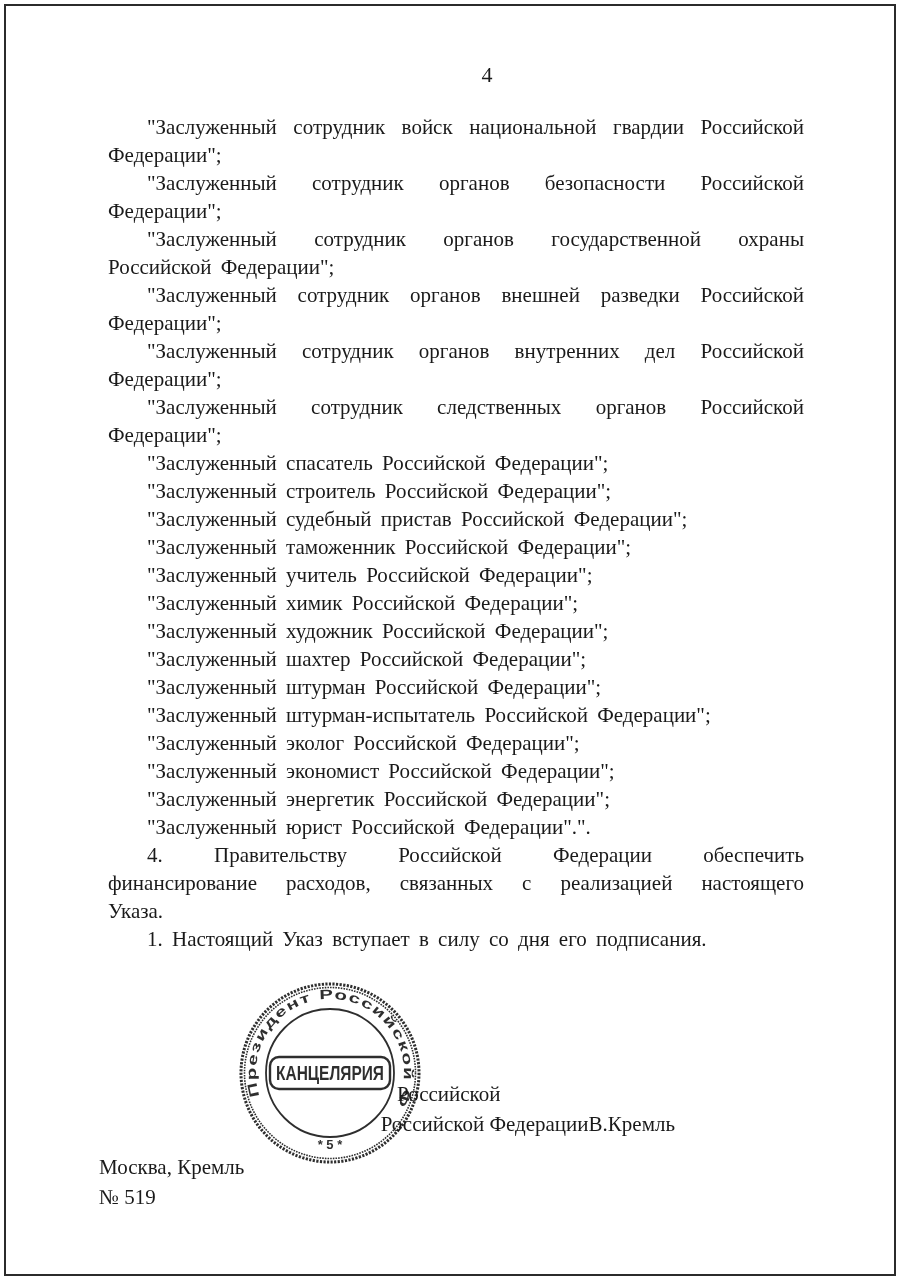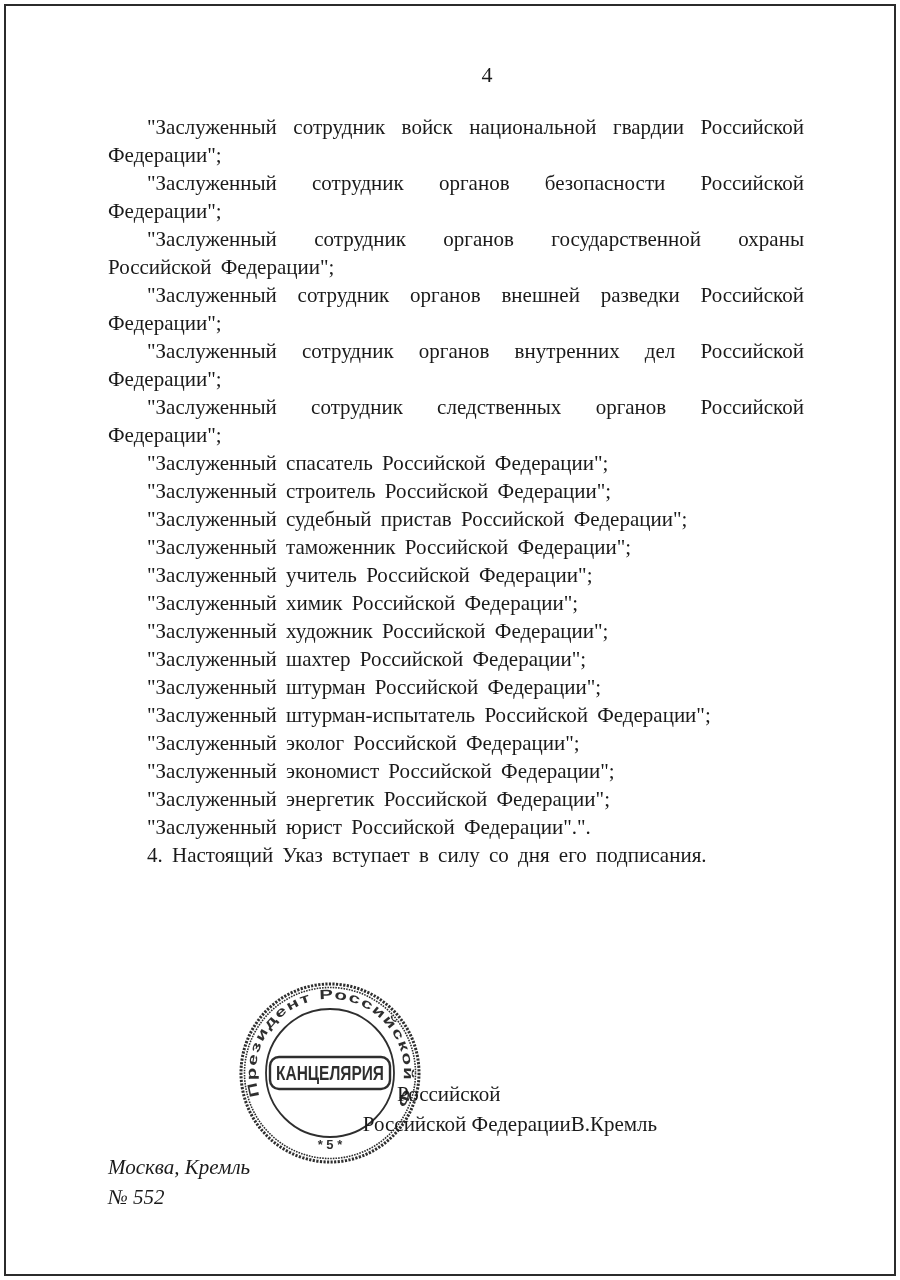--- a/index.html
+++ b/index.html
@@ -31,24 +31,24 @@
     position: absolute; left: 238px; top: 981px;
     width: 184px; height: 184px;
     mix-blend-mode: multiply; opacity: 0.92;
   }
   .stamp-wrap svg { width: 100%; height: 100%; }
   .signature {
     position: absolute; left: 345px; top: 1079px; width: 330px;
     font-size: 21px; line-height: 30px;
   }
   .sig-line1 { padding-left: 52px; }
-  .sig-line2 { display: flex; justify-content: center; }
+  .sig-line2 { display: flex; justify-content: flex-end; }
   .footer {
-    position: absolute; left: 108px; top: 1153px;
-    font-size: 21px; line-height: 29.5px; font-style: italic;
+    position: absolute; left: 99px; top: 1153px;
+    font-size: 21px; line-height: 29.5px;
   }
 </style>
 </head>
 <body>
 
 <div class="page-frame"></div>
 
 <div class="page-number">4</div>
 
 <div class="doc-body">
@@ -67,21 +67,22 @@
       <p class="para">"Заслуженный химик Российской Федерации";</p>
       <p class="para">"Заслуженный художник Российской Федерации";</p>
       <p class="para">"Заслуженный шахтер Российской Федерации";</p>
       <p class="para">"Заслуженный штурман Российской Федерации";</p>
       <p class="para">"Заслуженный штурман-испытатель Российской Федерации";</p>
       <p class="para">"Заслуженный эколог Российской Федерации";</p>
       <p class="para">"Заслуженный экономист Российской Федерации";</p>
       <p class="para">"Заслуженный энергетик Российской Федерации";</p>
       <p class="para">"Заслуженный юрист Российской Федерации".".</p>
     </div>
-  <p class="para">4. Настоящий Указ вступает в силу со дня его подписания.</p>
+  <p class="para para-funding">4. Правительству Российской Федерации обеспечить финансирование расходов, связанных с реализацией настоящего Указа.</p>
+  <p class="para">1. Настоящий Указ вступает в силу со дня его подписания.</p>
 </div>
 
 <div class="stamp-wrap">
   <svg viewBox="0 0 184 184" fill="none" stroke="#1c1c1c" xmlns="http://www.w3.org/2000/svg">
     <g>
       <circle cx="92" cy="92" r="89" stroke-width="3" stroke-dasharray="2.2 1.4"></circle>
       <circle cx="92" cy="92" r="85.5" stroke-width="1.6" stroke-dasharray="1.6 1.1"></circle>
     </g>
     <circle cx="92" cy="92" r="64" stroke-width="1.8"></circle>
     <path id="stamp-text-arc" d="M 22.4 117 A 74 74 0 1 1 161.6 117" fill="none" stroke="none"></path>
@@ -97,14 +98,14 @@
 <div class="signature">
   <div class="sig-line1">Российской</div>
   <div class="sig-line2">
     <span>Российской Федерации</span>
     <span>В.Кремль</span>
   </div>
 </div>
 
 <div class="footer">
   <div>Москва, Кремль</div>
-  <div>№ 552</div>
+  <div>№ 519</div>
 </div>
 
 </body></html>

